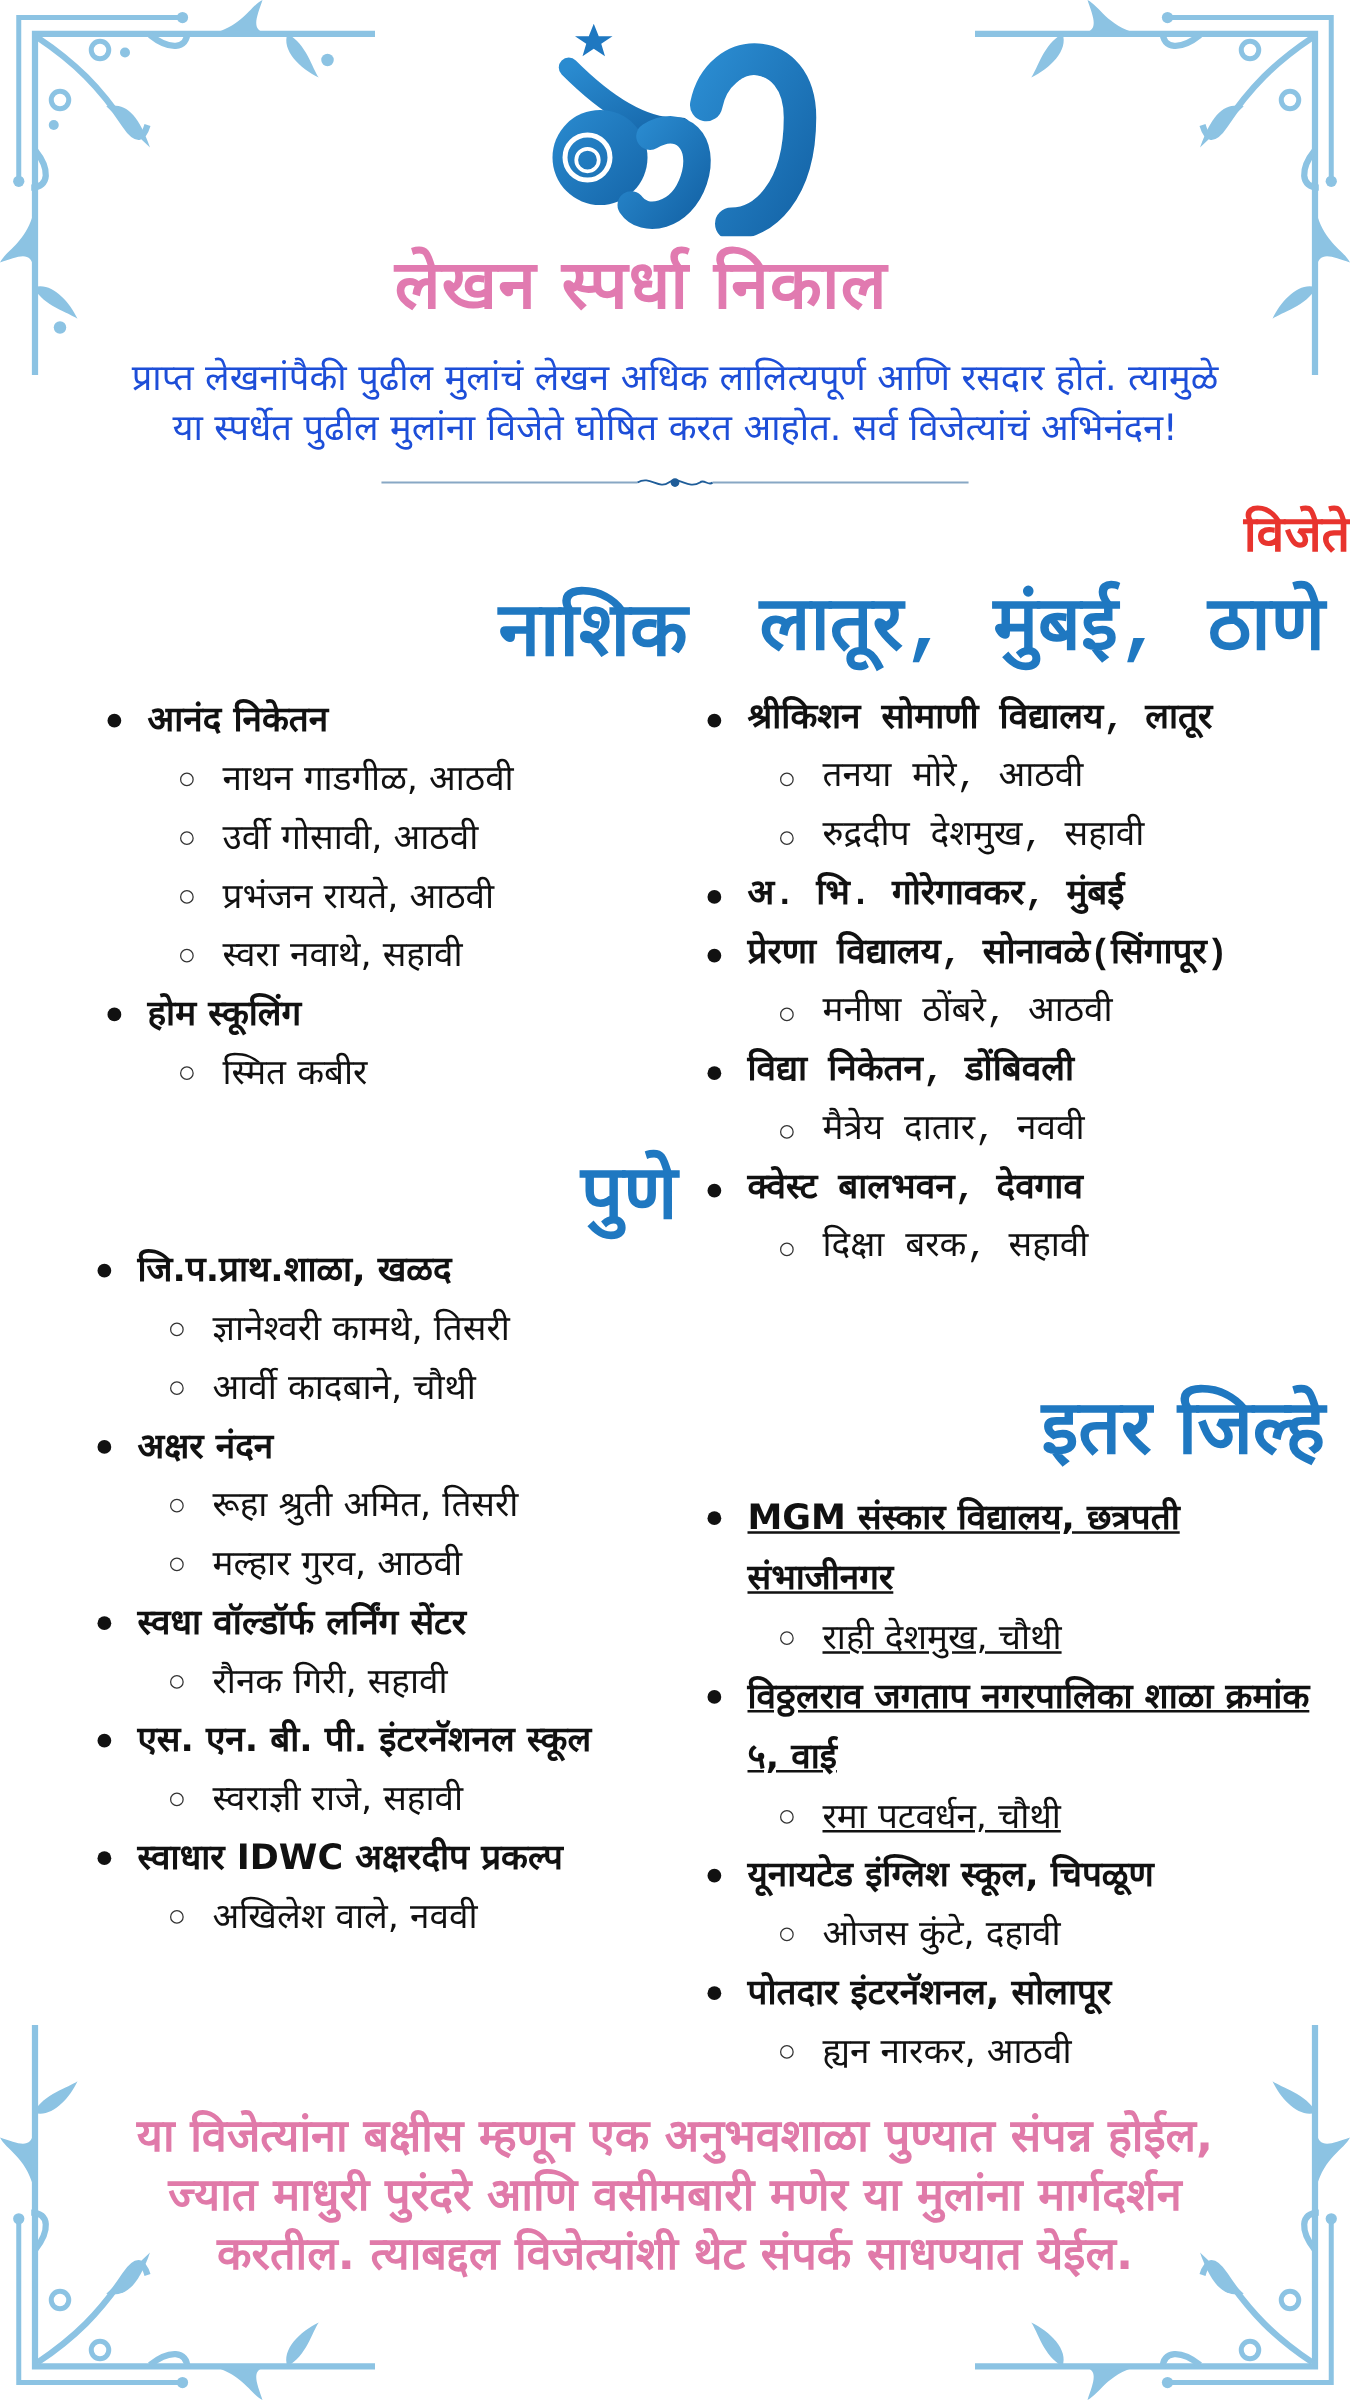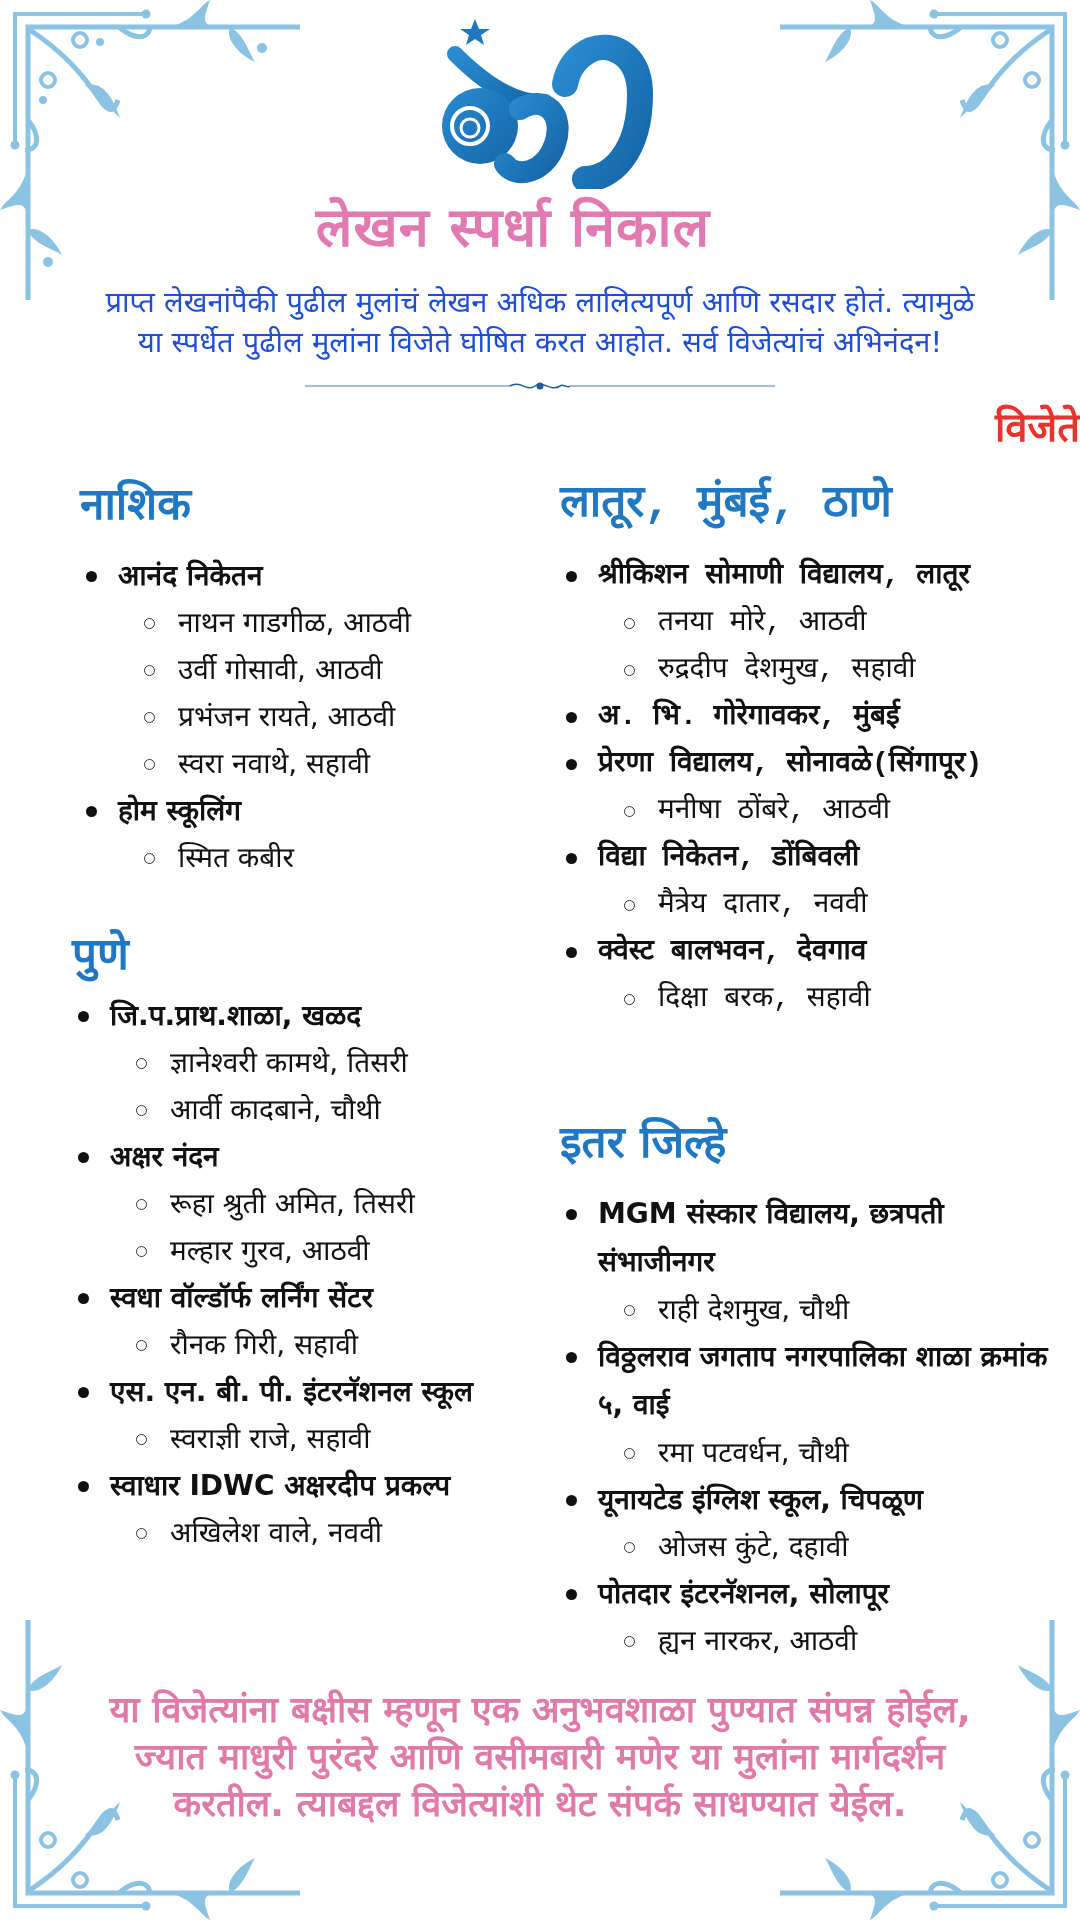--- a/index.html
+++ b/index.html
@@ -31,36 +31,36 @@
   .winners-heading {
     position:absolute; left:0; width:1080px; top:398px; text-align:right;
     font-size:40px; font-weight:bold; color:#e8342e;
   }
 
   .col { position:absolute; }
   .col.left { left:80px; width:470px; }
   .col.right { left:560px; width:500px; }
 
   .region-title {
-    text-align:left; font-size:44px; font-weight:bold; color:#1f78c1;
+    text-align:right; font-size:60px; font-weight:bold; color:#1f78c1;
     margin:0; line-height:60px;
   }
   ul.schools { list-style:none; margin:0; padding:0; }
   li.school { position:relative; padding-left:38px; font-size:28px; font-weight:bold; line-height:47px; }
   li.school::before {
     content:""; position:absolute; left:6px; top:19px; width:11px; height:11px;
     border-radius:50%; background:#111;
   }
   ul.students { list-style:none; margin:0; padding:0; }
   li.student { position:relative; padding-left:60px; font-size:28px; font-weight:normal; line-height:47px; }
   li.student::before {
     content:""; position:absolute; left:26px; top:19px; width:9px; height:9px;
     border-radius:50%; border:1.5px solid #333; background:#fff;
   }
-  li.school.wrap { line-height:48px; }
+  li.school.wrap { line-height:48px;text-decoration:underline; }
 
   .footer {
     position:absolute; left:60px; width:960px; top:1686px; text-align:center;
     font-size:36px; line-height:47px; color:#e07aa9; font-weight:bold;
   }
 </style>
 </head>
 <body>
 
 <div class="corner tl">

